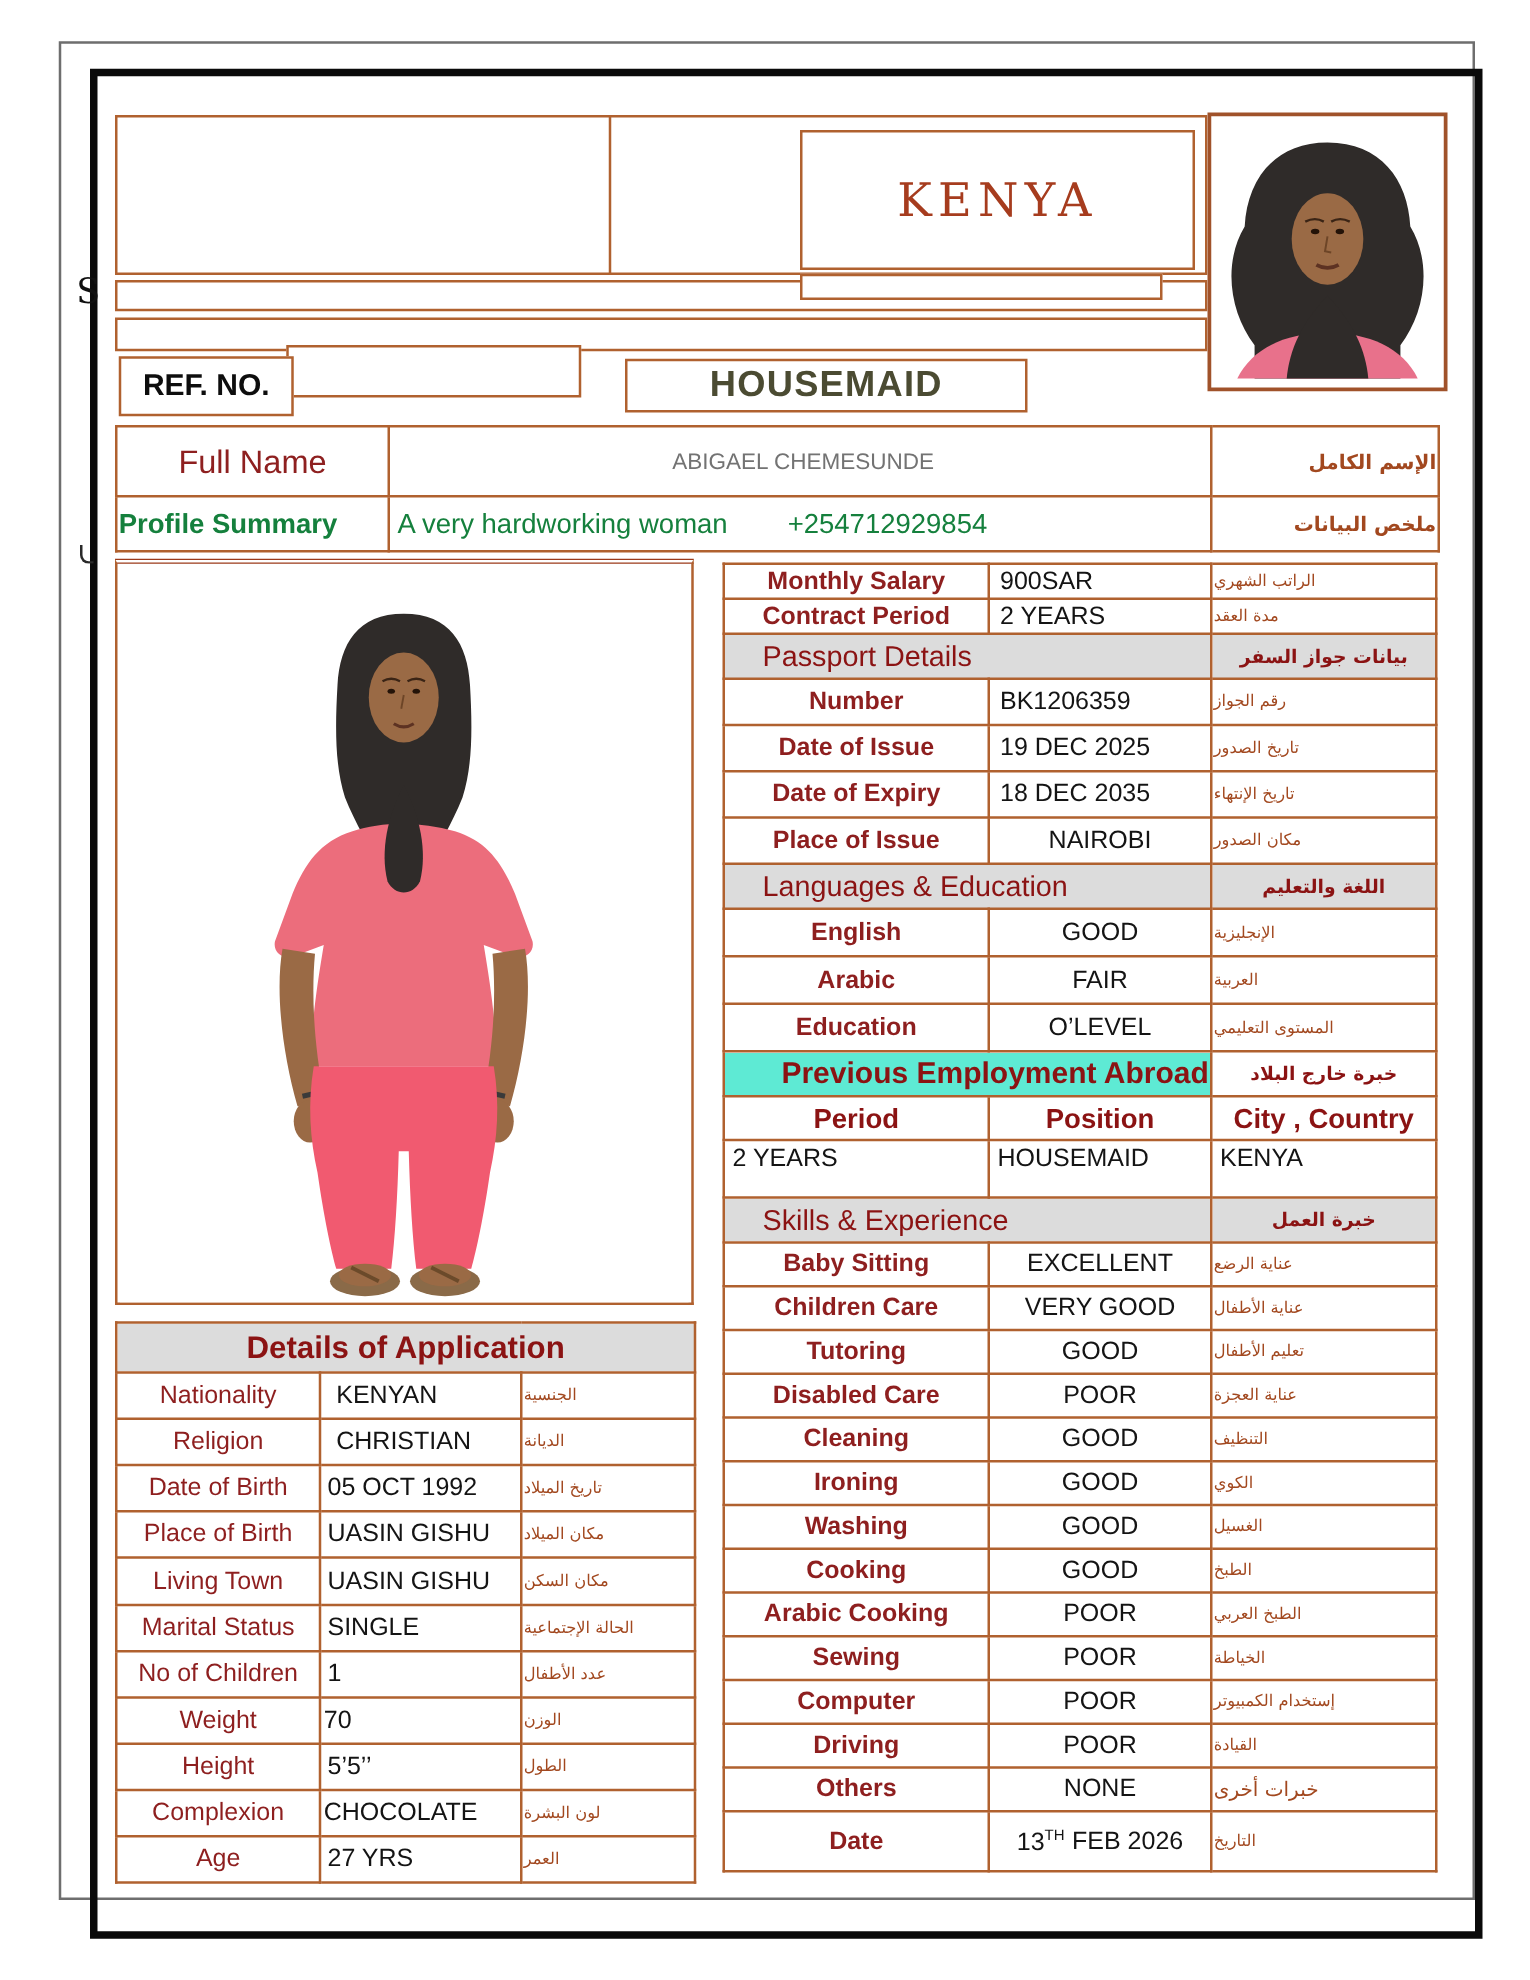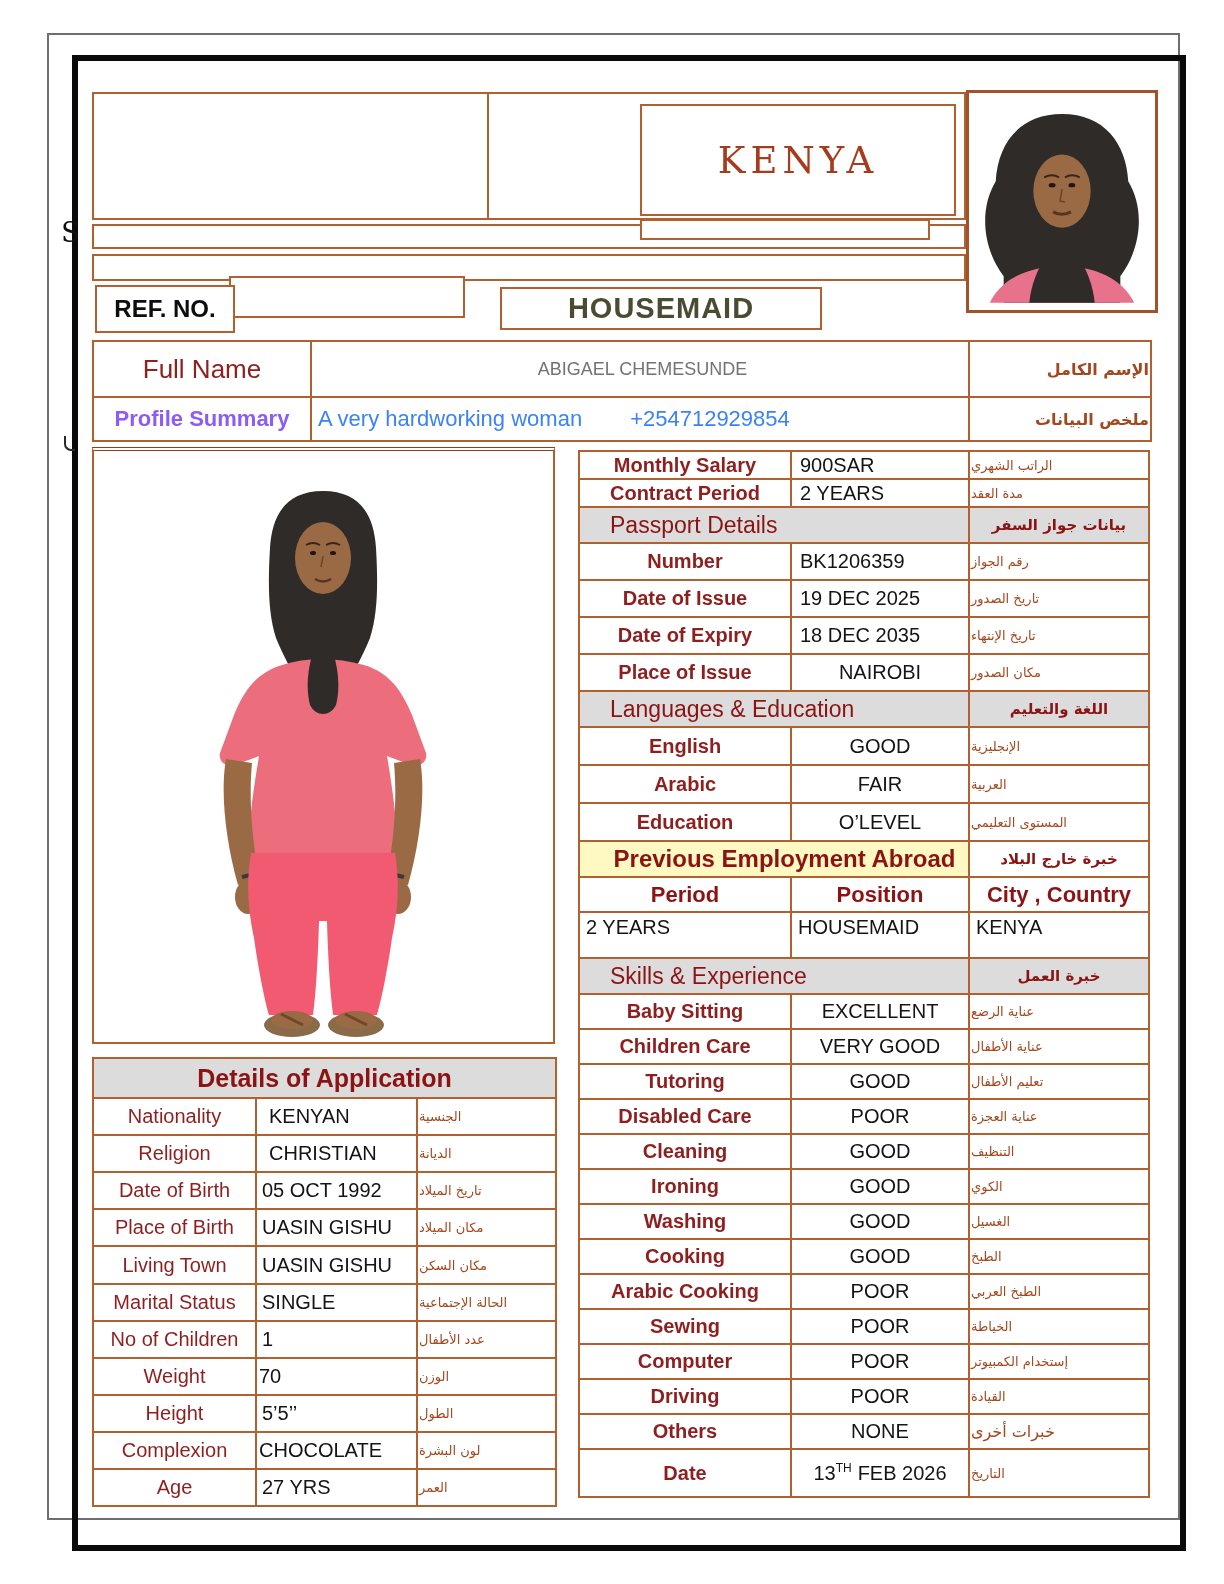--- a/index.html
+++ b/index.html
@@ -52,28 +52,28 @@
   .det-table{position:absolute;left:92px;top:1057px;width:463px;}
 
   .lbl{color:#8e1f1f;font-size:20px;text-align:center;font-weight:bold;}
   .val{color:#141414;font-size:20px;text-align:center;}
   .val-l{color:#141414;font-size:20px;text-align:left;padding-left:8px;}
   .ar{font-family:"DejaVu Sans",sans-serif;color:#a2481f;font-size:13px;}
   .ar-big{font-size:16px;}
   .sec{background:#dcdcdc;}
   .sec-title{font-weight:normal;color:#8b1313;font-size:23px;text-align:left;padding-left:30px;}
   .sec-ar{font-family:"DejaVu Sans",sans-serif;font-weight:bold;color:#8b1313;font-size:15px;text-align:center;}
-  .plain-title{font-weight:bold;color:#8b1313;font-size:24px;text-align:center;padding-left:22px;background:#fef9c3;}
+  .plain-title{font-weight:bold;color:#8b1313;font-size:24px;text-align:right;padding-left:22px;background:#5eead4;}
   .colhdr{font-weight:bold;color:#8b1313;font-size:22px;text-align:center;}
   .emp{color:#141414;font-size:20px;text-align:left;vertical-align:top;padding:3px 0 0 6px;}
 
   .fn-lbl{color:#8e2020;font-size:26px;text-align:center;}
   .fn-val{color:#737373;font-size:18px;text-align:center;padding-left:6px;}
-  .ps-lbl{color:#8b5cf6;font-size:22px;font-weight:bold;text-align:center;}
-  .ps-val{color:#3b82f6;font-size:22px;text-align:left;padding-left:6px;}
+  .ps-lbl{color:#15803d;font-size:22px;font-weight:bold;}
+  .ps-val{color:#15803d;font-size:22px;text-align:left;padding-left:6px;}
   .ps-val .phone{margin-left:48px;}
   .ar-name{font-family:"DejaVu Sans",sans-serif;font-weight:bold;color:#a2481f;font-size:16px;text-align:right;}
 
   .det-hdr{background:#dcdcdc;font-weight:bold;color:#8b1313;font-size:25px;text-align:center;}
   .det-lbl{color:#8e1f1f;font-size:20px;text-align:center;}
   .det-val{color:#141414;font-size:20px;text-align:left;padding-left:5px;}
 
   sup{font-size:12px;}
   .date-rest{margin-left:6px;}
 </style>

